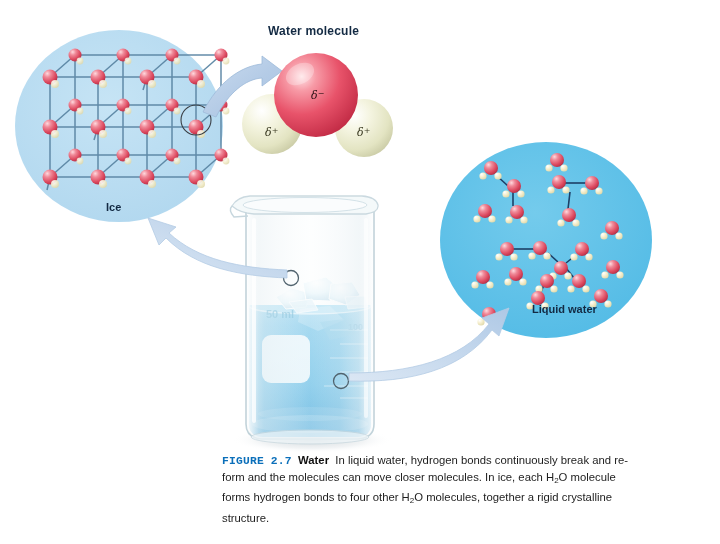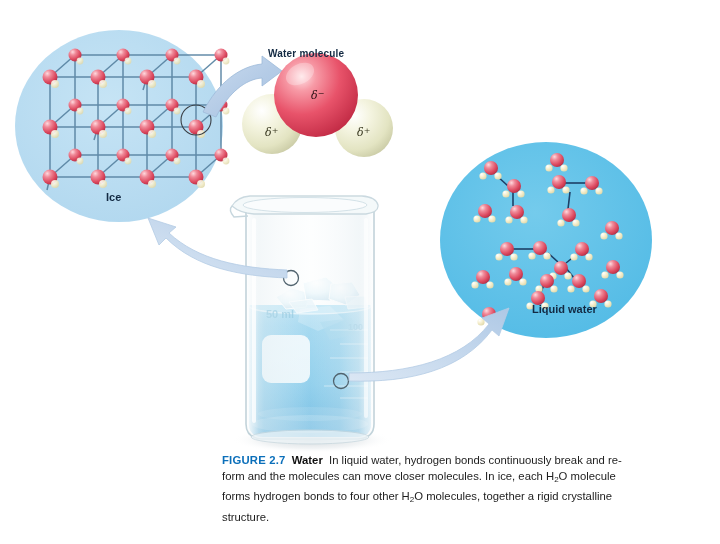--- a/index.html
+++ b/index.html
@@ -13,32 +13,32 @@
   #figure-root{position:absolute;inset:0;}
   svg.layer{position:absolute;top:0;left:0;width:720px;height:544px;}
 
   .lbl{
     position:absolute;
     font-family:"Liberation Sans", sans-serif;
     font-weight:bold;
     color:#132a43;
     white-space:nowrap;
   }
-  #label-water-molecule{font-size:10px;left:268px;top:48px;letter-spacing:.2px;}
-  #label-ice{font-size:11px;left:106px;top:191px;}
+  #label-water-molecule{font-size:12px;left:268px;top:24px;letter-spacing:.2px;}
+  #label-ice{font-size:11px;left:106px;top:201px;}
   #label-liquid-water{font-size:11px;left:495px;top:303px;margin-left:37px;}
 
   #caption{
     position:absolute;
     left:222px;top:452px;width:420px;
     font-size:11.3px;line-height:16.2px;
     color:#1d1d1d;
     text-align:left;
   }
-  #caption .fig-num{color:#0b6fba;font-weight:bold;letter-spacing:.2px;}
+  #caption .fig-num{color:#0b6fba;font-weight:bold;letter-spacing:.2px;font-family:Liberation Mono, monospace;}
   #caption .fig-word{color:#111111;font-weight:bold;}
   #caption sub{font-size:8px;vertical-align:-2px;}
 </style>
 </head>
 <body>
 
 <div id="figure-root">
 
   <svg class="layer" viewBox="0 0 720 544">
     <defs>

